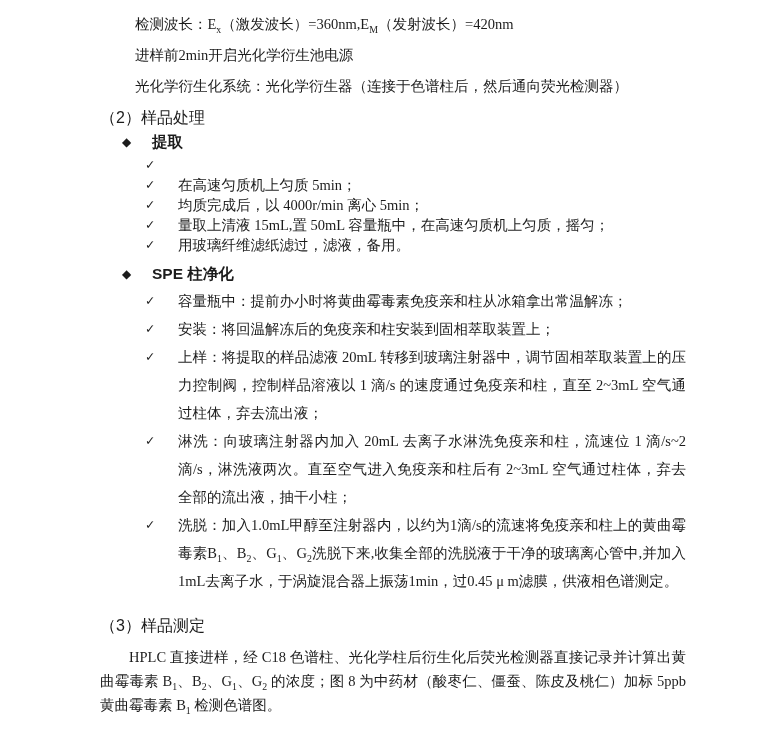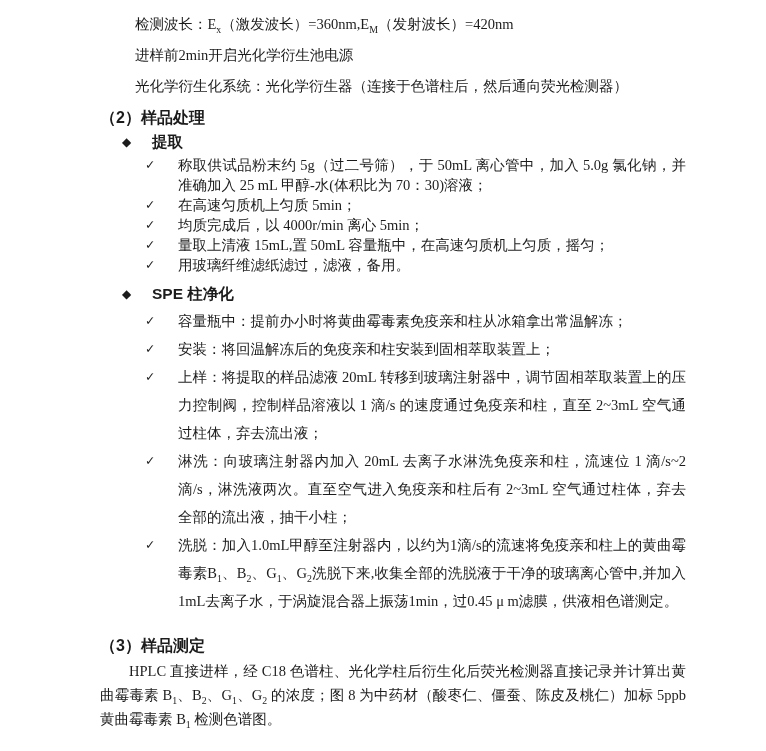--- a/index.html
+++ b/index.html
@@ -17,21 +17,21 @@
     font-size: 14.5px;
   }
   .intro p {
     margin: 0 0 10px;
     line-height: 21px;
     padding-left: 35px;
   }
   h2.sec-heading {
     font-family: "Liberation Sans", "DejaVu Sans", sans-serif;
     font-size: 16px;
-    font-weight: 700;
+    font-weight: 400;
     line-height: 22px;
     margin: 4px 0 2px;
   }
   h2.sec-heading.spaced { margin-top: 20px; }
   .subsection-title {
     display: flex;
     align-items: center;
     padding-left: 22px;
     font-family: "Liberation Sans", "DejaVu Sans", sans-serif;
     font-weight: 700;
@@ -57,21 +57,21 @@
     line-height: inherit;
     font-family: "DejaVu Sans", sans-serif;
   }
   .item-text {
     flex: 1;
     text-align: justify;
   }
   .items-tight .check-item { line-height: 20px; }
   .items-loose .check-item { line-height: 28px; }
   .body-par {
-    margin: 2px 0 0;
+    margin: 8px 0 0;
     line-height: 24px;
     text-align: justify;
     text-indent: 29px;
   }
   sub { font-size: 68%; line-height: 0; }
 </style>
 </head>
 <body style="--background: #ffffff; --text: #1c1c1c;">
 
 <div class="page">
@@ -85,21 +85,20 @@
   <h2 class="sec-heading">（2）样品处理</h2>
 
   <div class="subsection">
     <div class="subsection-title">
       <span class="diamond">◆</span>
       <span>提取</span>
     </div>
     <div class="items-tight">
       <div class="check-item">
         <span class="check">✓</span>
-        <div class="item-text">称取供试品粉末约 5g（过二号筛），于 50mL 离心管中，加入 5.0g 氯化钠，并准确加入 25 mL 甲醇-水(体积比为 70：30)溶液；</div>
       </div>
       <div class="check-item">
         <span class="check">✓</span>
         <div class="item-text">在高速匀质机上匀质 5min；</div>
       </div>
       <div class="check-item">
         <span class="check">✓</span>
         <div class="item-text">均质完成后，以 4000r/min 离心 5min；</div>
       </div>
       <div class="check-item">

